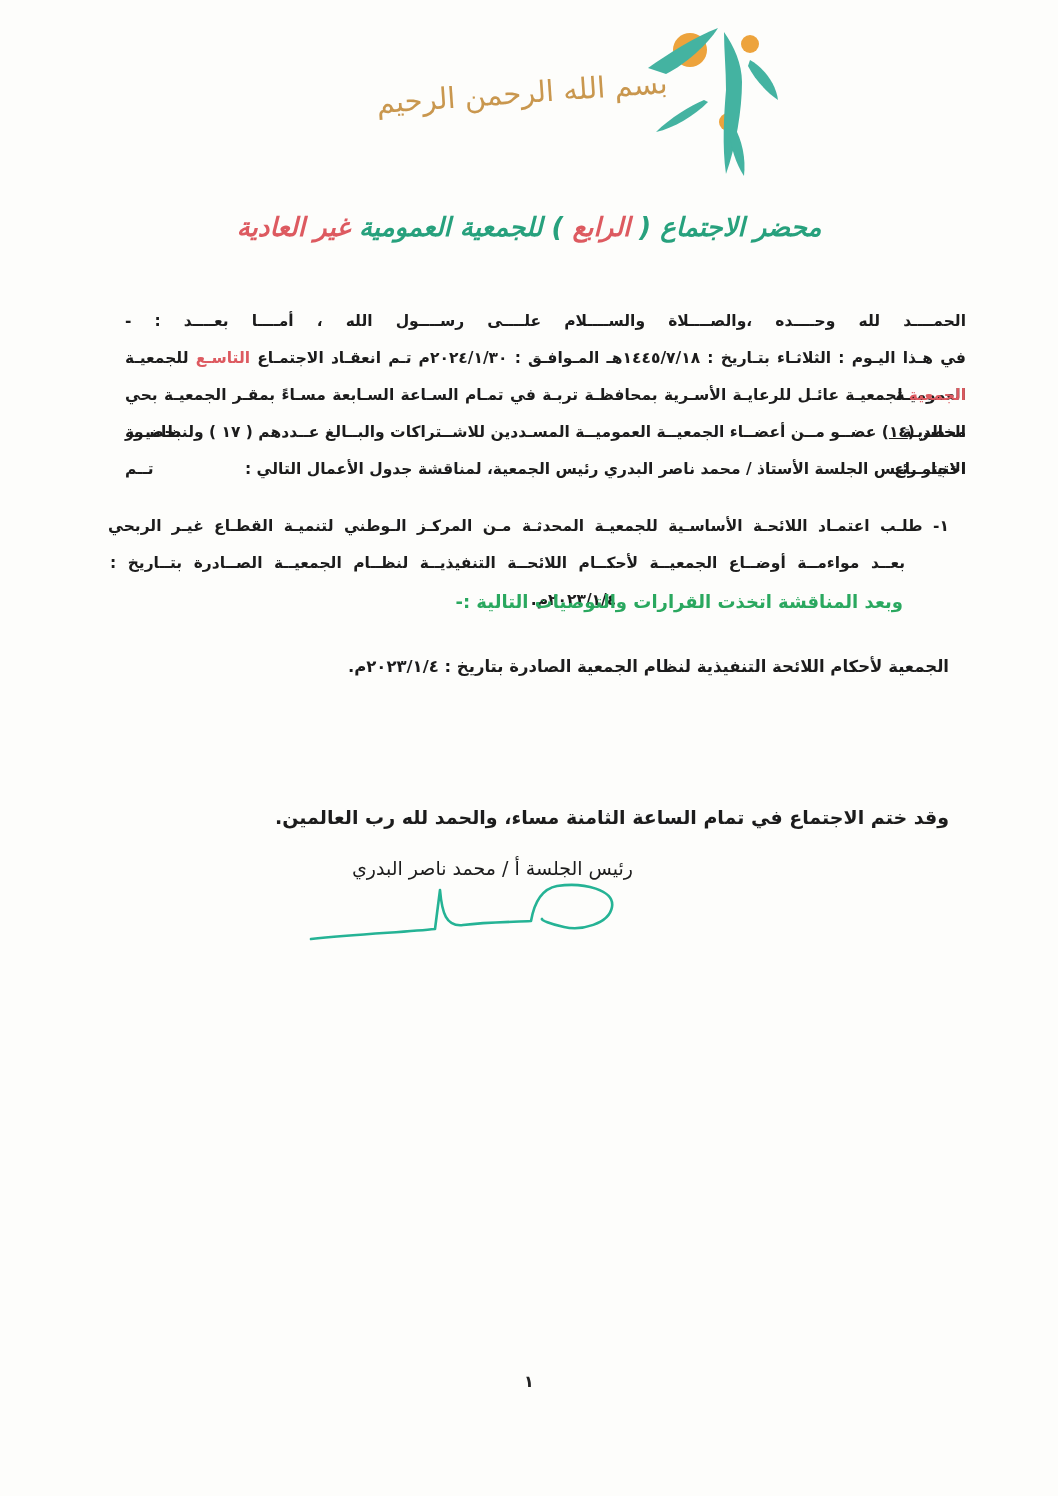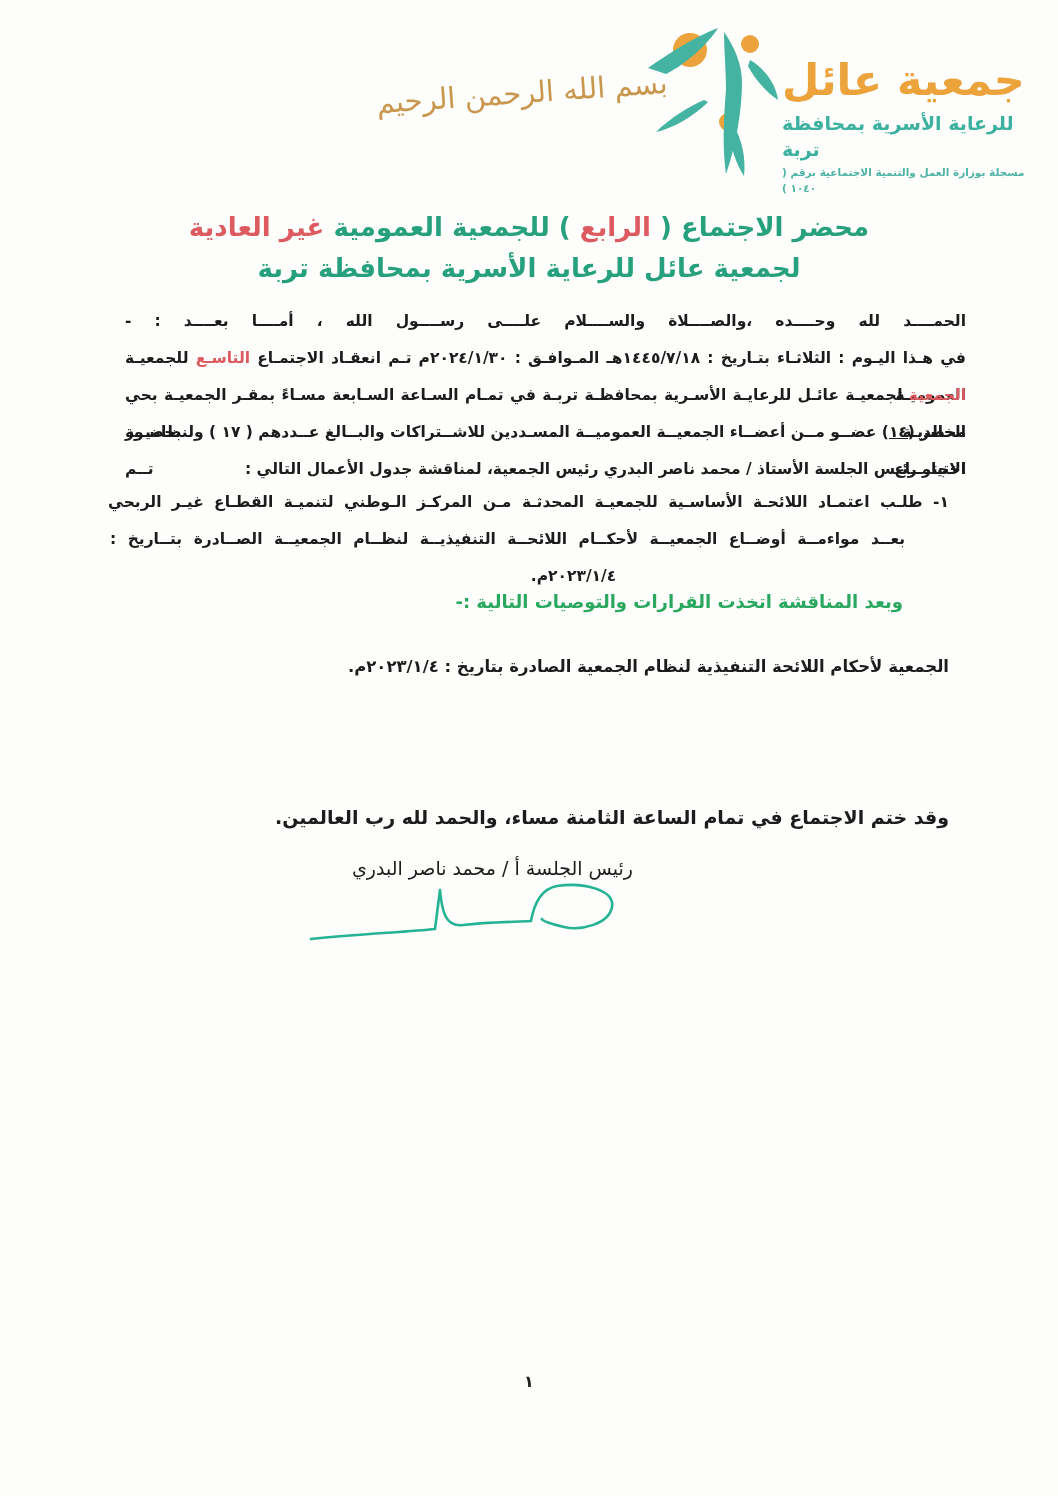--- a/index.html
+++ b/index.html
@@ -19,29 +19,29 @@
   .logo-name{font-size:43px;font-weight:bold;color:#eda33c;line-height:56px;letter-spacing:-1px;}
   .logo-subtitle{font-size:19px;font-weight:bold;color:#3cb1a0;line-height:26px;margin-top:2px;}
   .logo-reg{font-size:10.5px;font-weight:bold;color:#4db4a6;line-height:16px;margin-top:2px;}
   
   .bismillah{
     position:absolute;top:76px;left:352px;width:340px;
     font-size:29px;color:#c9974e;text-align:center;
     transform:rotate(-4deg);font-weight:normal;
   }
   
-  .title-block{position:absolute;top:206px;left:114px;width:830px;text-align:center;font-weight:bold;}
+  .title-block{position:absolute;top:206px;left:114px;width:830px;text-align:center;font-weight:bold;font-style:italic;}
   .title-line1{font-size:26px;line-height:42px;color:#27a17d;}
   .title-line2{font-size:26px;line-height:40px;color:#27a17d;}
   .red{color:#dd5a60;}
   
   .body-line{font-weight:bold;font-size:15.5px;line-height:37px;height:37px;white-space:nowrap;}
   .just{text-align:justify;text-align-last:justify;white-space:normal;}
   .intro{position:absolute;top:303px;left:108px;width:841px;margin-left:17px;}
-  .agenda{position:absolute;top:484px;left:108px;width:841px;}
+  .agenda{position:absolute;top:508px;left:108px;width:841px;}
   .agenda .l2{padding-left:2px;padding-right:44px;}
   .agenda .l3{text-align-last:center;padding-left:90px;}
   .decisions-heading{
     position:absolute;top:591px;left:108px;width:841px;
     font-size:18px;font-weight:bold;color:#2aa85f;
     text-align:right;padding-right:0;box-sizing:border-box;
   }
   .decisions-heading>div{padding-right:46px;}
   .decision{position:absolute;top:648px;left:108px;width:841px;}
   .decision .body-line{font-size:16.5px;line-height:38px;height:38px;}
@@ -75,33 +75,27 @@
     <circle cx="112" cy="38" r="9" fill="#eda33c"></circle>
     <circle cx="52" cy="44" r="17" fill="#eda33c"></circle>
     <circle cx="90" cy="116" r="9" fill="#eda33c"></circle>
     <path d="M10,62 C30,48 58,30 80,22 C70,38 48,58 28,68 Z" fill="#44b3a1"></path>
     <path d="M86,26 C96,40 104,58 104,76 C104,104 98,140 88,168 C84,140 86,108 88,84 C88,64 86,44 86,26 Z" fill="#44b3a1"></path>
     <path d="M112,54 C126,62 138,78 140,94 C128,86 116,72 110,60 Z" fill="#44b3a1"></path>
     <path d="M70,96 C56,110 36,122 18,126 C32,112 52,100 66,94 Z" fill="#44b3a1"></path>
     <path d="M96,120 C104,134 108,152 106,170 C98,158 92,140 92,126 Z" fill="#44b3a1"></path>
   </svg>
 
-  <div class="logo-text">
-    <div class="logo-name">جمعية عائل</div>
-    <div class="logo-subtitle">للرعاية الأسرية بمحافظة تربة</div>
-    <div class="logo-reg">مسجلة بوزارة العمل والتنمية الاجتماعية برقم ( ١٠٤٠ )</div>
-  </div>
 
   <div class="bismillah">بسم الله الرحمن الرحيم</div>
 
   <div class="title-block">
     <div class="title-line1">
       <span>محضر الاجتماع ( </span><span class="red">الرابع</span><span> )  للجمعية العمومية </span><span class="red">غير العادية</span>
     </div>
-    <div class="title-line2">لجمعية عائل للرعاية الأسرية بمحافظة تربة</div>
   </div>
 
   <div class="intro">
     <div class="body-line just">الحمــــد لله وحــــده ،والصــــلاة والســــلام علــــى رســــول الله ، أمــــا بعــــد : -</div>
     <div class="body-line just">
       <span>في هـذا اليـوم :  الثلاثـاء  بتـاريخ : ١٤٤٥/٧/١٨هـ  المـوافـق : ٢٠٢٤/١/٣٠م  تـم انعقـاد الاجتمـاع </span><span class="red">التاسـع</span><span> للجمعيـة العموميـة</span>
     </div>
     <div class="body-line just">
       <span class="red">الجمعية</span><span> لجمعيـة عائـل للرعايـة الأسـرية بمحافظـة تربـة في تمـام السـاعة السـابعة  مسـاءً  بمقـر الجمعيـة بحي الخالديـة بحضـور</span>
     </div>

